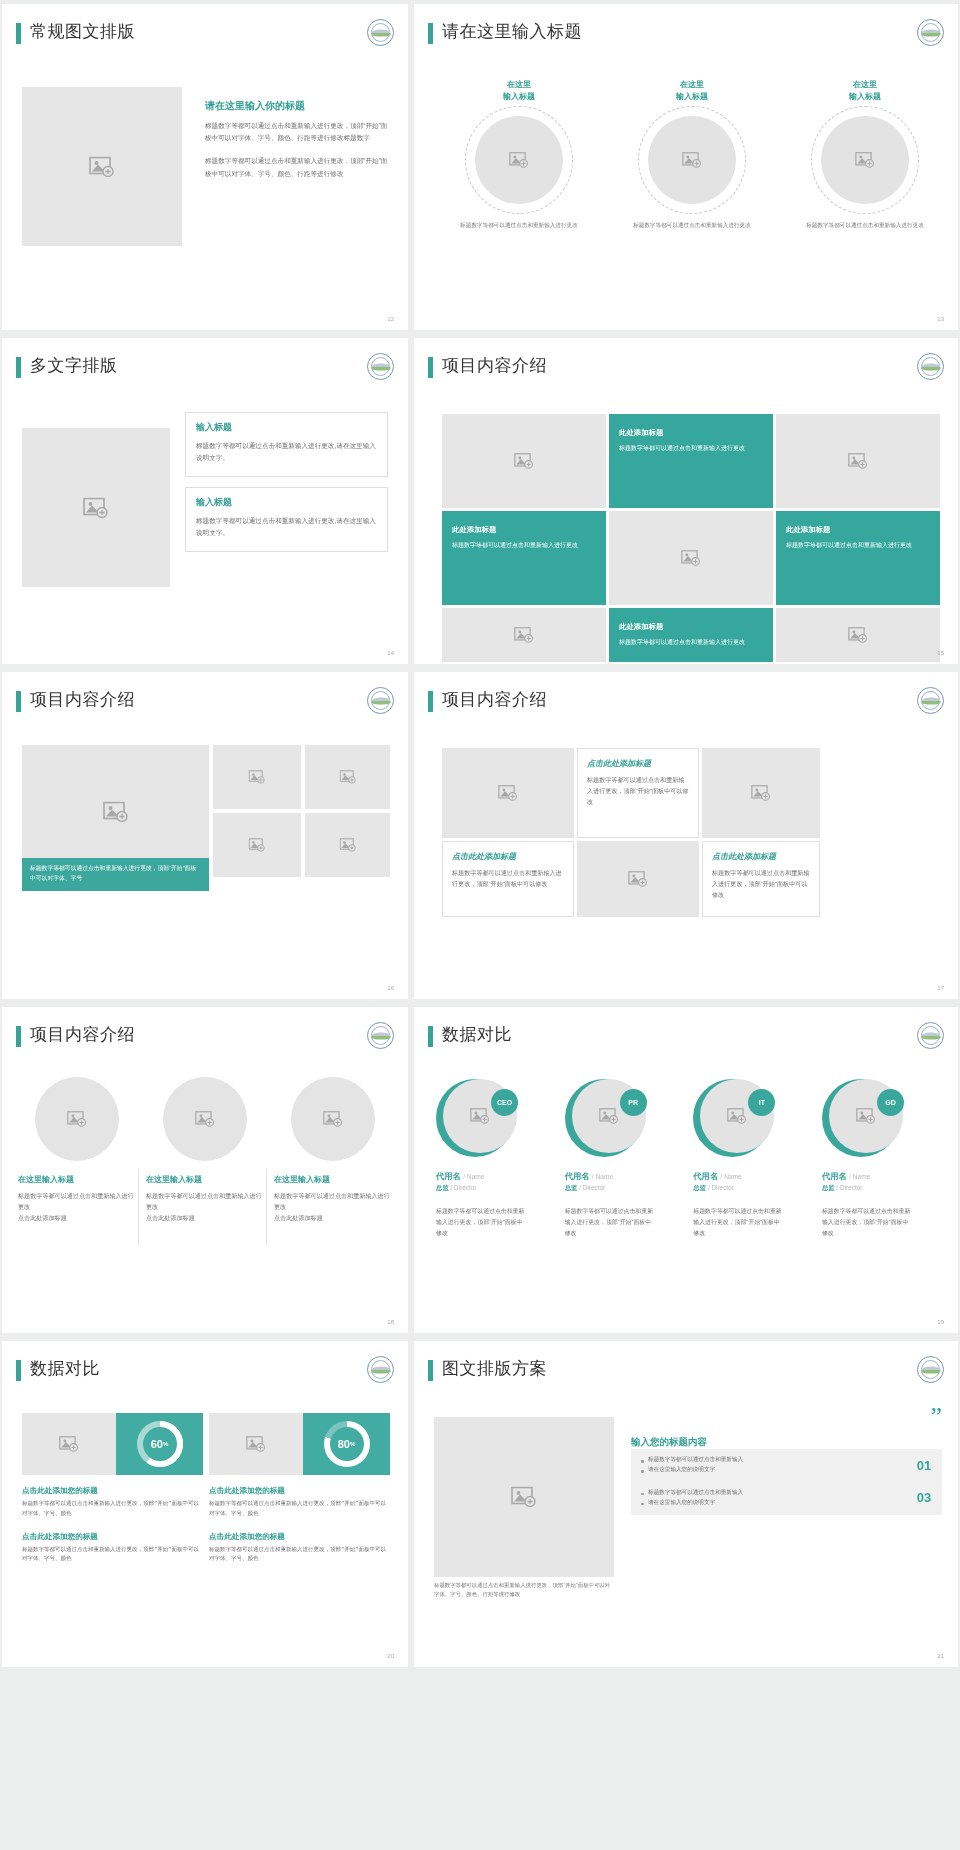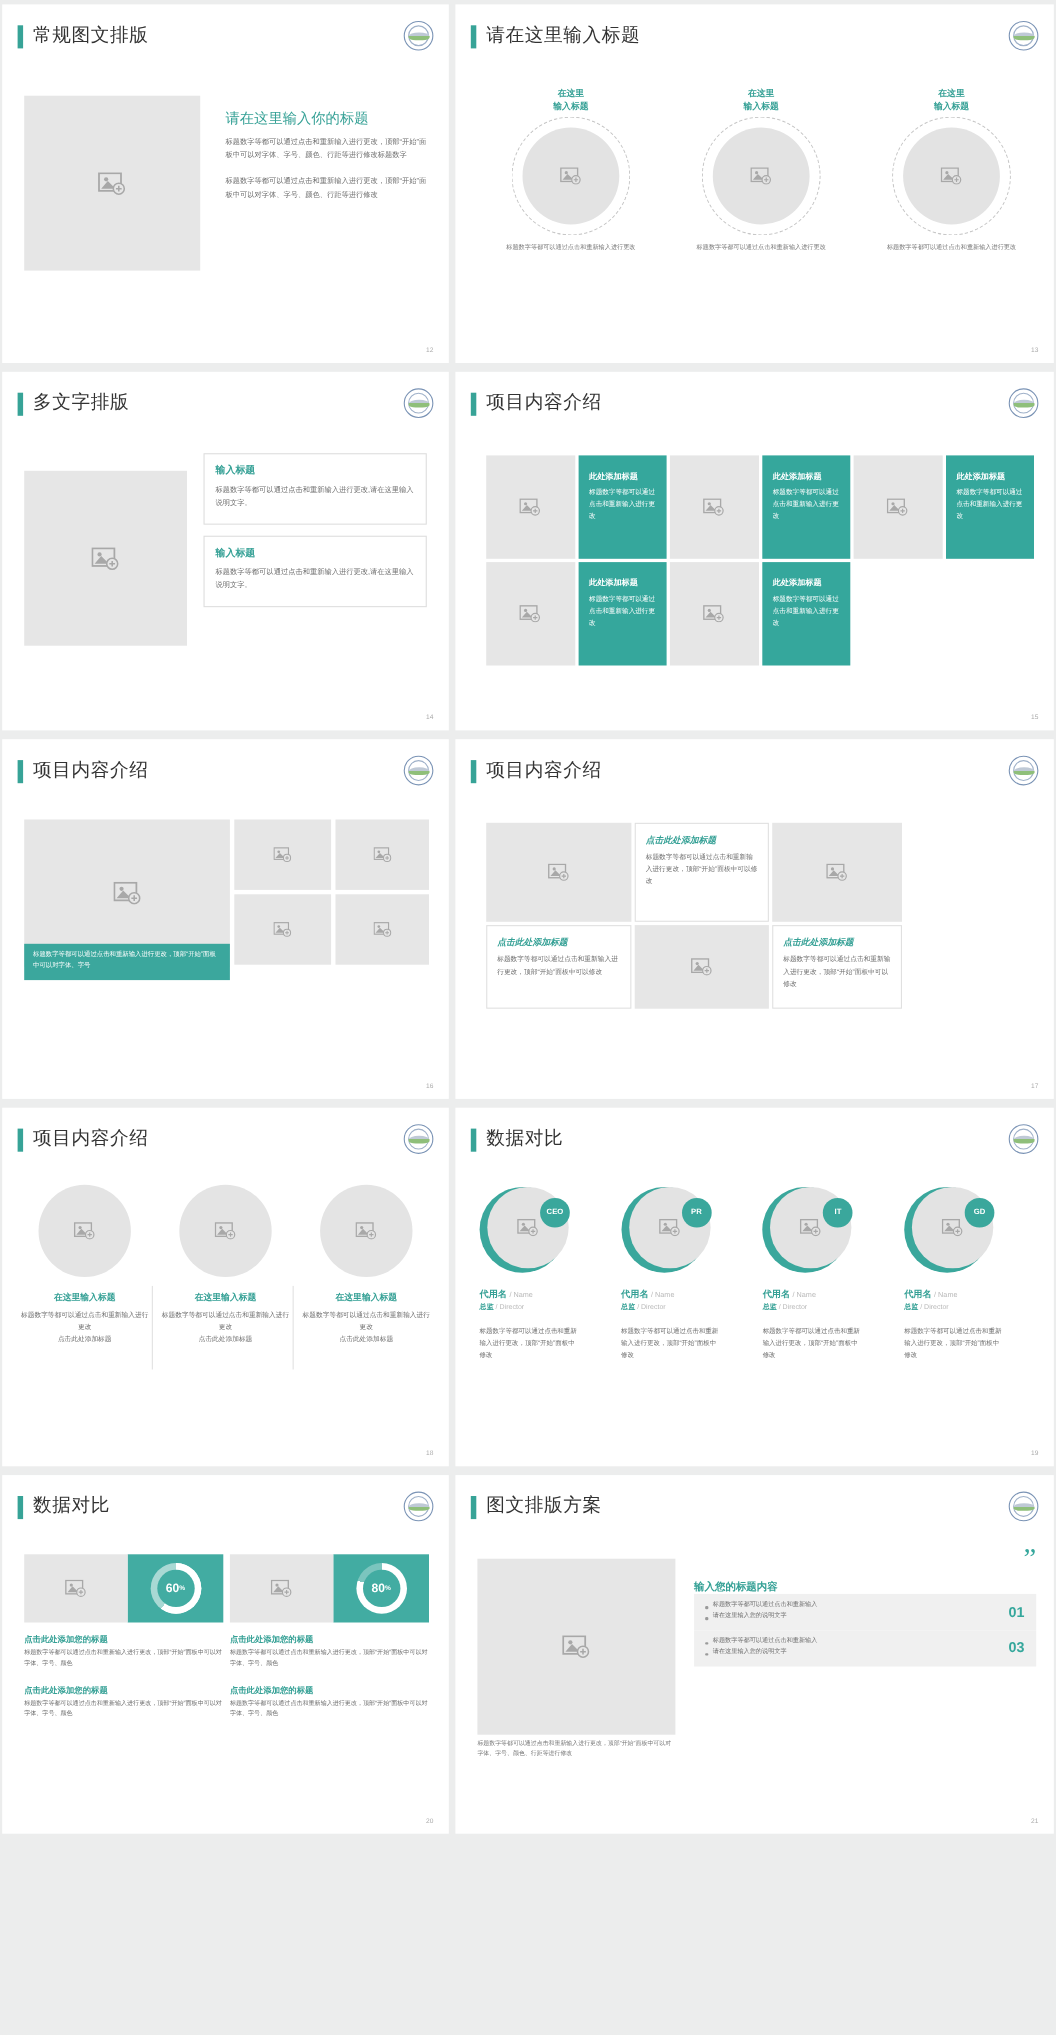--- a/index.html
+++ b/index.html
@@ -17,39 +17,39 @@
   .pgno{position:absolute;right:14px;bottom:8px;font-size:6px;color:#aaa;}
   
   .ph{background:#e6e6e6;position:relative;}
   .ico{position:absolute;left:50%;top:50%;transform:translate(-50%,-50%);width:26px;height:21px;}
   .ico svg{width:100%;height:100%;display:block;}
   .ico.sm{width:20px;height:16px;}
   .ico.xs{width:17px;height:14px;}
   
   .s12 .img{position:absolute;left:20px;top:83px;width:160px;height:159px;}
   .s12 .col{position:absolute;left:203px;top:95px;width:184px;}
-  .s12 h3{font-size:13px;font-weight:normal;color:#34a095;margin-bottom:7px;}
+  .s12 h3{font-size:10px;font-weight:bold;color:#34a095;margin-bottom:7px;}
   .s12 p{font-size:6.6px;line-height:1.85;color:#6e6e6e;}
   .s12 p+p{margin-top:11px;}
   
   .s13 .circs{position:absolute;left:30px;top:75px;right:18px;display:flex;justify-content:space-between;}
   .s13 .c{width:150px;text-align:center;position:relative;}
   .s13 .ct{font-size:8px;font-weight:bold;color:#34a095;line-height:1.45;position:relative;z-index:3;}
   .s13 .ring{width:108px;height:108px;border-radius:50%;border:1px dashed #c8c8c8;margin:4px auto 0;position:relative;}
   .s13 .disc{position:absolute;left:50%;top:50%;transform:translate(-50%,-50%);width:88px;height:88px;border-radius:50%;background:#e3e3e3;}
   .s13 .cap{font-size:5.6px;line-height:1.8;color:#777;margin-top:6px;}
   
   .s14 .img{position:absolute;left:20px;top:90px;width:148px;height:159px;}
   .s14 .boxes{position:absolute;left:183px;top:74px;right:20px;}
   .s14 .bx{border:1px solid #dedede;padding:8px 10px 12px;}
   .s14 .bx+.bx{margin-top:10px;}
   .s14 .bx h4{font-size:9px;font-weight:bold;color:#34a095;margin-bottom:6px;}
   .s14 .bx p{font-size:6.6px;line-height:1.8;color:#6e6e6e;}
   
-  .s15 .grid{position:absolute;left:28px;top:76px;right:18px;display:grid;grid-template-columns:repeat(6,1fr);grid-template-rows:94px 94px;gap:3px;}
+  .s15 .grid{position:absolute;left:28px;top:76px;right:18px;display:grid;grid-template-columns:repeat(3,1fr);grid-template-rows:94px 94px;gap:3px;}
   .s15 .cell{position:relative;overflow:hidden;}
   .s15 .cell.g{background:#e6e6e6;}
   .s15 .cell.t{background:#35a79c;padding:14px 10px;color:#fff;}
   .s15 .cell.t h5{font-size:7.4px;font-weight:bold;margin-bottom:5px;}
   .s15 .cell.t p{font-size:6px;line-height:1.8;}
   
   .s16 .big{position:absolute;left:20px;top:73px;width:187px;height:134px;}
   .s16 .cap{position:absolute;left:20px;top:186px;width:187px;height:33px;background:#3ba79d;color:#fff;font-size:5.8px;line-height:1.65;padding:6px 8px;}
   .s16 .t1{position:absolute;left:211px;top:73px;width:88px;height:64px;}
   .s16 .t2{position:absolute;left:303px;top:73px;width:85px;height:64px;}
@@ -60,21 +60,21 @@
   .s17 .a{left:28px;top:76px;width:132px;height:90px;background:#e6e6e6;}
   .s17 .b{left:163px;top:76px;width:122px;height:90px;border:1px solid #e0e0e0;padding:9px 9px;}
   .s17 .c{left:288px;top:76px;width:118px;height:90px;background:#e6e6e6;}
   .s17 .d{left:28px;top:169px;width:132px;height:76px;border:1px solid #e0e0e0;padding:9px 9px;}
   .s17 .e{left:163px;top:169px;width:122px;height:76px;background:#e6e6e6;}
   .s17 .f{left:288px;top:169px;width:118px;height:76px;border:1px solid #e0e0e0;padding:9px 9px;}
   .s17 h6{font-size:8px;font-weight:bold;color:#34a095;margin-bottom:6px;font-style:italic;}
   .s17 p{font-size:6.1px;line-height:1.8;color:#6e6e6e;}
   
   .s18 .row{position:absolute;left:16px;right:16px;top:70px;display:flex;justify-content:space-between;}
-  .s18 .item{width:118px;text-align:center;position:relative;}
+  .s18 .item{width:118px;position:relative;}
   .s18 .item+.item:before{content:"";position:absolute;left:-8px;top:92px;width:1px;height:76px;background:#e2e2e2;}
   .s18 .disc{width:84px;height:84px;border-radius:50%;background:#e4e4e4;margin:0 auto;position:relative;}
   .s18 h6{font-size:8px;font-weight:bold;color:#34a095;margin-top:13px;}
   .s18 p{font-size:6.1px;line-height:1.85;color:#6e6e6e;margin-top:5px;}
   
   .s19 .row{position:absolute;left:22px;right:16px;top:72px;display:flex;justify-content:space-between;}
   .s19 .m{width:120px;position:relative;}
   .s19 .avwrap{position:relative;width:78px;height:78px;}
   .s19 .arc{position:absolute;left:0;top:0;width:78px;height:78px;border-radius:50%;background:#3aa79c;}
   .s19 .av{position:absolute;left:7px;top:0px;width:74px;height:74px;border-radius:50%;background:#e3e3e3;}
@@ -86,21 +86,21 @@
   .s19 p{margin-top:13px;font-size:5.9px;line-height:1.9;color:#6e6e6e;width:92px;}
   
   .s20 .pane{position:absolute;top:72px;width:181px;}
   .s20 .pane.p1{left:20px;}
   .s20 .pane.p2{left:207px;}
   .s20 .bar{display:flex;height:62px;text-align:center;}
   .s20 .bar .ph{width:94px;}
   .s20 .bar .don{flex:1;background:#42aca2;display:flex;align-items:center;justify-content:center;}
   .s20 .donut{width:46px;height:46px;border-radius:50%;display:flex;align-items:center;justify-content:center;color:#fff;font-size:12px;font-weight:bold;}
   .s20 .donut span{font-size:7px;}
-  .s20 .blk{margin-top:11px;}
+  .s20 .blk{margin-top:11px;font-family:Liberation Mono, monospace;}
   .s20 .blk h6{font-size:7.6px;font-weight:bold;color:#34a095;}
   .s20 .blk p{font-size:5.5px;line-height:1.8;color:#6e6e6e;margin-top:3px;}
   .s20 .blk+.blk{margin-top:13px;}
   
   .s21 .img{position:absolute;left:20px;top:76px;width:180px;height:160px;}
   .s21 .icap{position:absolute;left:20px;top:240px;width:180px;font-size:5.4px;line-height:1.75;color:#777;}
   .s21 .right{position:absolute;left:217px;top:68px;right:16px;}
   .s21 .quote{font-size:26px;color:#35a79c;line-height:.6;text-align:right;font-family:"Liberation Serif",serif;}
   .s21 h4{font-size:9.5px;font-weight:bold;color:#34a095;margin-top:12px;}
   .s21 .li{display:flex;align-items:center;background:#f0f0f0;margin-top:0;padding:6px 0 7px 10px;}

